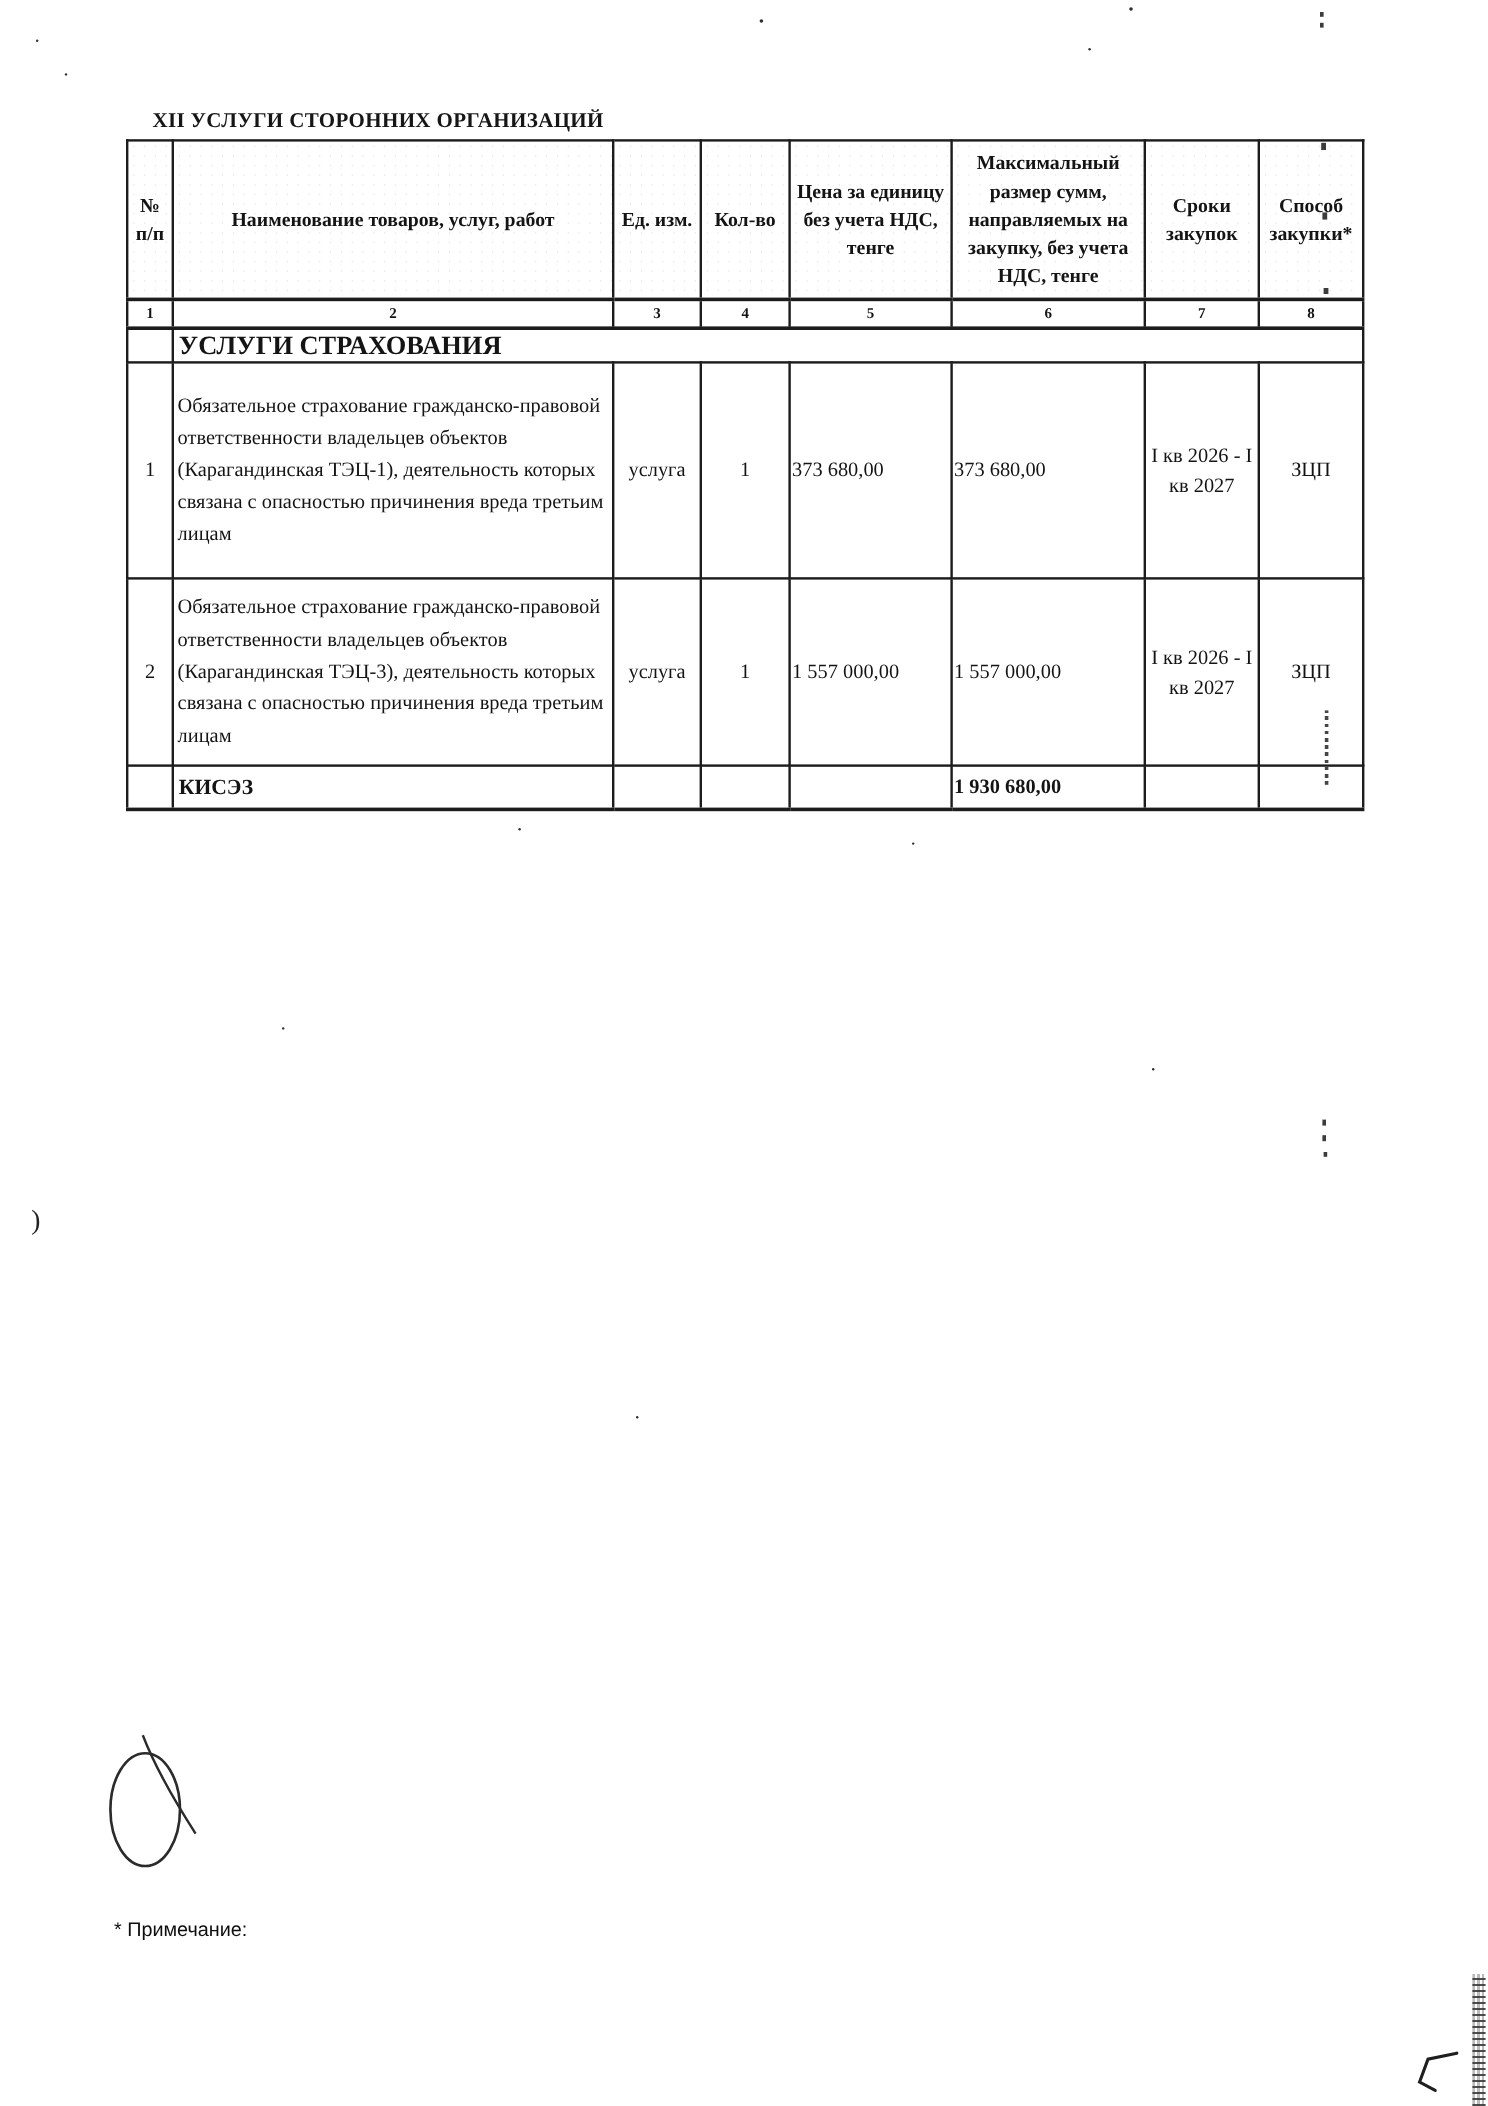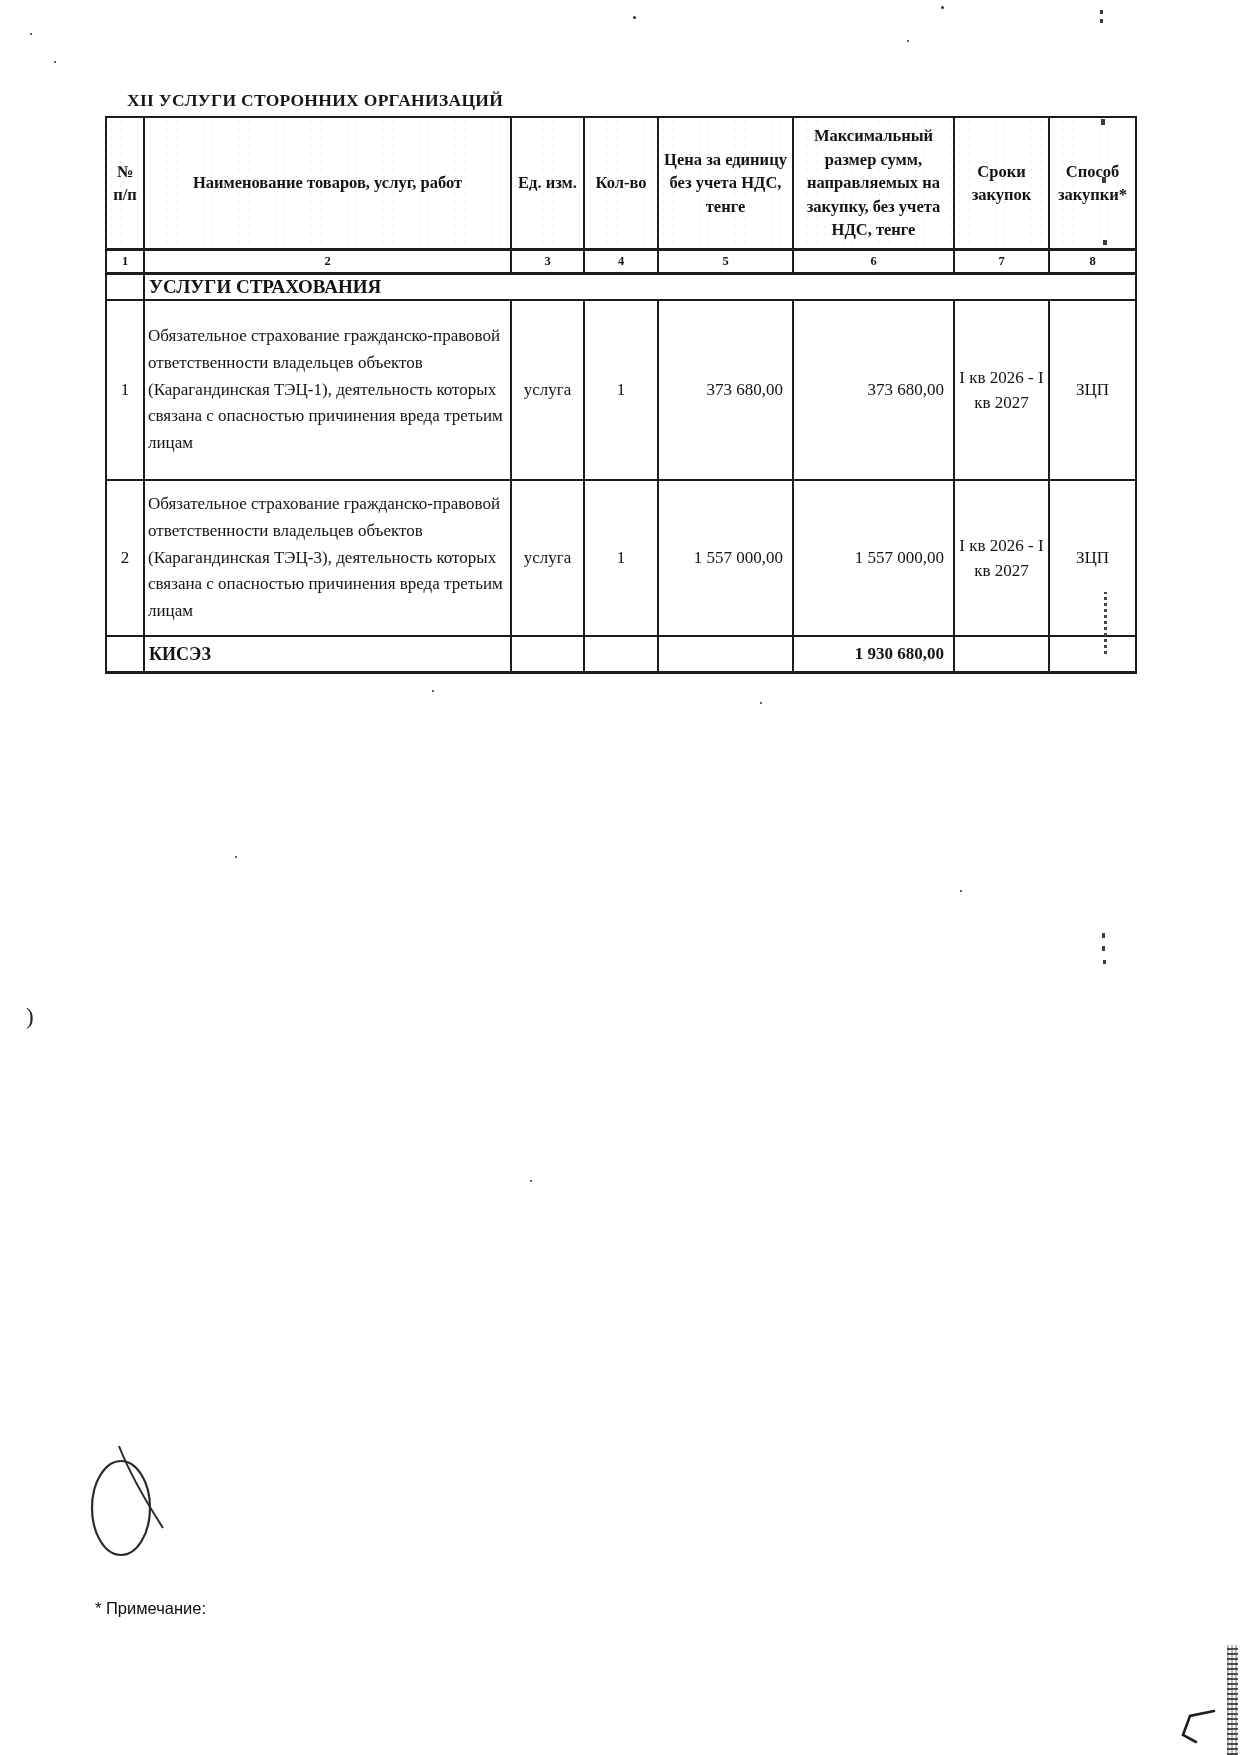--- a/index.html
+++ b/index.html
@@ -24,37 +24,37 @@
     font-weight:bold;font-size:16.5px;line-height:1.42;text-align:center;
     padding:3px 4px;height:124px;
     background-image:radial-gradient(rgba(0,0,0,0.09) 0.8px, transparent 0.9px);
     background-size:9px 8px;
   }
   tr.numrow td{
     font-weight:bold;font-size:12.5px;text-align:center;height:21px;padding:0;
     border-top-width:3px;
   }
   tr.sectionrow td{
-    font-weight:bold;font-size:19px;text-align:left;height:24px;padding:0 4px;
+    font-weight:bold;font-size:22px;text-align:left;height:24px;padding:0 4px;
     border-top-width:3px;
   }
   td.cell-num{text-align:center;font-size:17px;}
   td.cell-name{
     vertical-align:top;text-align:left;font-size:17px;line-height:1.58;
     padding:3px 6px 3px 3px;
   }
   td.cell-unit, td.cell-qty, td.cell-period, td.cell-method{
     text-align:center;font-size:17px;line-height:1.5;padding:0 3px;
   }
-  td.cell-money{text-align:right;font-size:17px;padding-right:9px;}
+  td.cell-money{text-align:left;font-size:17px;padding-right:9px;}
   tr.row1 td{height:172px;}
   tr.row2 td{height:148px;}
   tr.totalrow td{height:32px;border-bottom-width:3px;}
   td.total-label{font-weight:bold;font-size:18px;text-align:left;padding:0 4px;}
-  td.total-money{font-weight:bold;text-align:right;font-size:17px;padding-right:9px;}
+  td.total-money{font-weight:bold;text-align:left;font-size:17px;padding-right:9px;}
   .footnote{
     position:absolute;left:95px;top:1595px;
     font-family:"Liberation Sans", sans-serif;font-size:16.5px;color:#0e0e0e;
   }
   .footnote .fn-line{line-height:27px;white-space:nowrap;}
   
   .hw{position:absolute;pointer-events:none;}
   .paren-mark{
     position:absolute;left:26px;top:1004px;font-size:23px;color:#222;
     font-family:"Liberation Serif", serif;

